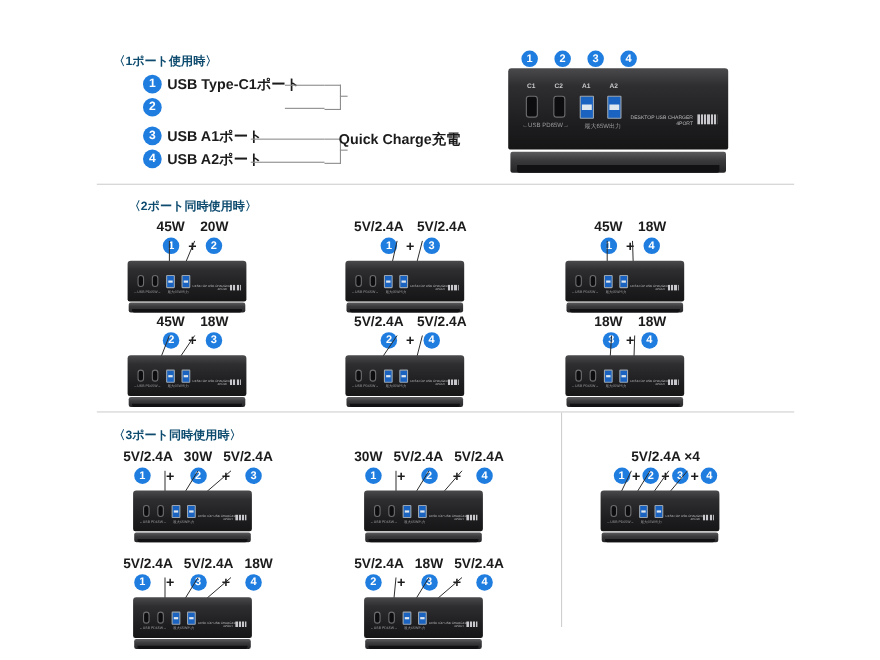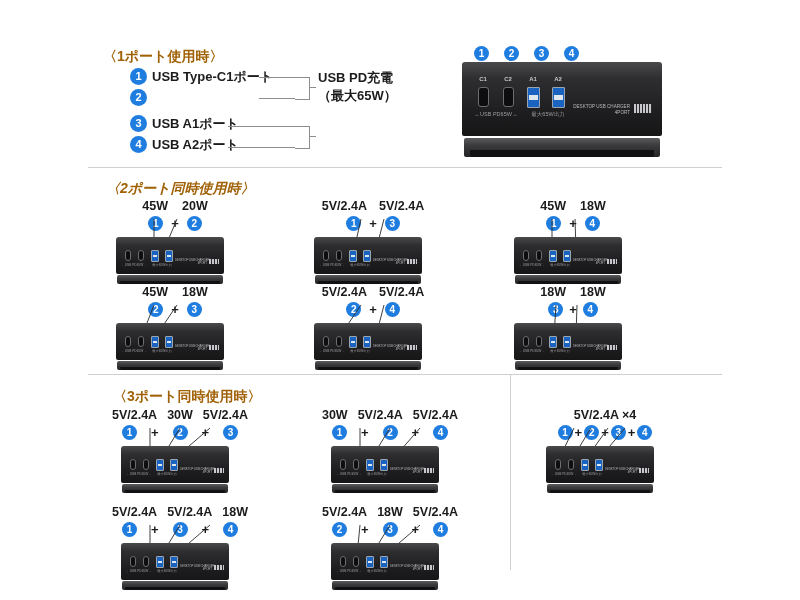--- a/index.html
+++ b/index.html
@@ -34,23 +34,23 @@
     align-items: center;
     justify-content: center;
     font-size: 17px;
     font-weight: bold;
     letter-spacing: 1px;
   }
 
   
   .section-header {
     position: absolute;
-    font-size: 14px;
-    font-weight: bold;
-    color: #a16207;
+    font-size: 11px;
+    font-weight: bold;
+    color: #0c4a6e;
     white-space: nowrap;
     text-align: center;
   }
 
   
   .hdivider {
     position: absolute;
     height: 1px;
     background: #cfcfcf;
   }
@@ -275,30 +275,27 @@
     <div class="legend-row">
       <span class="badge badge-lg">4</span>
       <span class="legend-label">USB A2ポート</span>
     </div>
   </div>
 
   <div class="leader-line" style="left:259px; top:77px; width:36px;"></div>
   <div class="leader-line" style="left:259px; top:98px; width:36px;"></div>
   <div class="bracket" style="left:295px; top:77px; height:21px;"></div>
   <div class="bracket-stub" style="left:309px; top:87px;"></div>
-  <div class="group-label" style="left:318px; top:69px;">
-    <div>USB PD充電</div>
-    <div>（最大65W）</div>
-  </div>
 
   <div class="leader-line" style="left:228px; top:126px; width:67px;"></div>
   <div class="leader-line" style="left:228px; top:147px; width:67px;"></div>
   <div class="bracket" style="left:295px; top:126px; height:21px;"></div>
   <div class="bracket-stub" style="left:309px; top:136px;"></div>
   <div class="group-label" style="left:308px; top:118px;">
+    <div>Quick Charge充電</div>
   </div>
 
   <div class="photo-wrap">
     <div class="photo-badges">
       <span class="badge">1</span>
       <span class="badge">2</span>
       <span class="badge">3</span>
       <span class="badge">4</span>
     </div>
 
@@ -323,21 +320,21 @@
       <div class="brand-text" style="left:108px; top:42px; width:60px; font-size:4.6px;">
         <div>DESKTOP USB CHARGER</div>
         <div>4PORT</div>
       </div>
       <div class="brand-logo" style="left:172px; top:42px; width:18px; height:9px;"></div>
     </div>
   </div>
 
   <div class="hdivider" style="left:88px; top:167px; width:634px;"></div>
 
-  <div class="section-header" style="left:106px; top:180px;font-style:italic;">〈2ポート同時使用時〉</div>
+  <div class="section-header" style="left:117px; top:180px;">〈2ポート同時使用時〉</div>
 
   <div class="combo" style="left:110px; top:199px; width:130px;">
     <div class="combo-values" style="gap:14px;">
       <span>45W</span>
       <span>20W</span>
     </div>
     <div class="combo-badges" style="gap:8px;">
       <span class="badge badge-md">1</span>
       <span class="plus">+</span>
       <span class="badge badge-md">2</span>
@@ -532,21 +529,21 @@
           <div>4PORT</div>
         </div>
         <div class="brand-logo" style="left:93px; top:22px; width:10px; height:5px;"></div>
       </div>
     </div>
   </div>
 
   <div class="hdivider" style="left:88px; top:374px; width:634px;"></div>
   <div class="vdivider" style="left:510px; top:375px; height:195px;"></div>
 
-  <div class="section-header" style="left:113px; top:388px;">〈3ポート同時使用時〉</div>
+  <div class="section-header" style="left:103px; top:388px;">〈3ポート同時使用時〉</div>
 
   <div class="combo" style="left:100px; top:408px; width:160px;">
     <div class="combo-values" style="gap:10px;">
       <span>5V/2.4A</span>
       <span>30W</span>
       <span>5V/2.4A</span>
     </div>
     <div class="combo-badges" style="gap:14px;">
       <span class="badge badge-md">1</span>
       <span class="plus">+</span>

